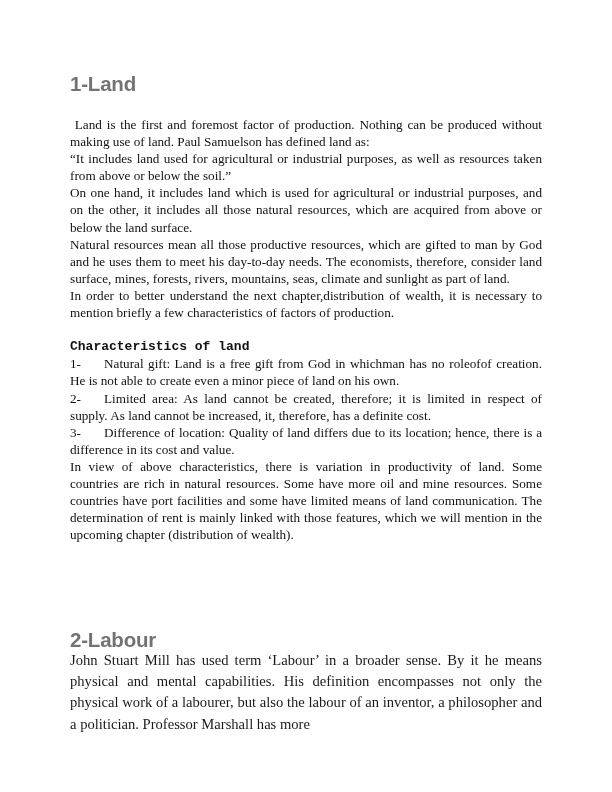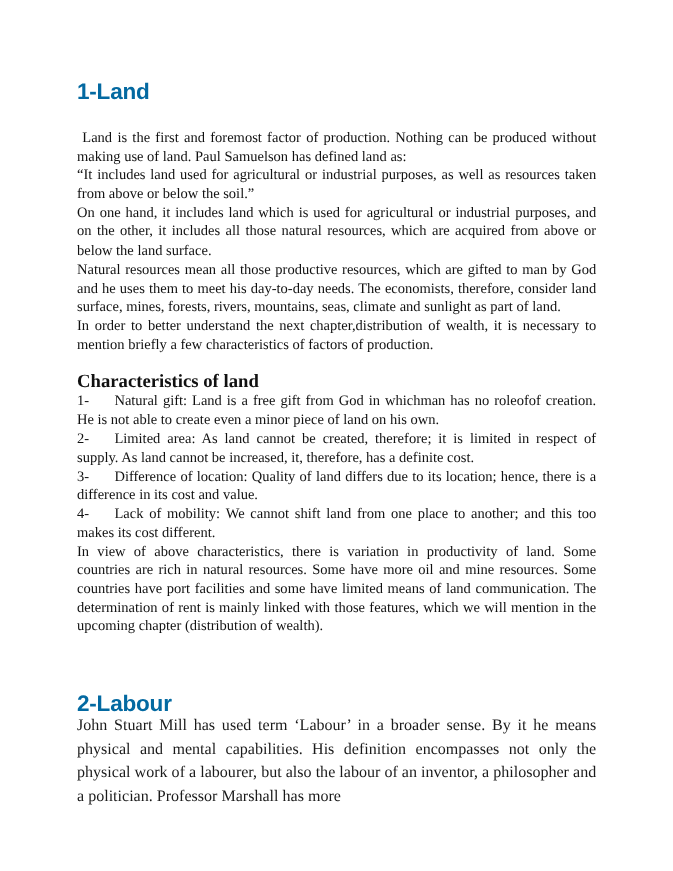--- a/index.html
+++ b/index.html
@@ -32,21 +32,21 @@
     width: 472px;
   }
 
   
   .section-heading {
     font-family: "Liberation Sans", sans-serif;
     font-weight: bold;
     font-size: 20.5px;
     line-height: 24px;
     letter-spacing: -0.2px;
-    color: #0369a1;
+    color: #737373;
     margin: 0;
     white-space: pre;
   }
   #heading-land { position: absolute; left: 0; top: 72px; }
   #heading-labour { position: absolute; left: 0; top: 628px; }
 
   
   .serif-block {
     position: absolute;
     left: 0;
@@ -61,23 +61,23 @@
 
   .serif-block p {
     margin: 0;
     text-align: justify;
     text-justify: inter-word;
   }
   
   .serif-block p { text-align-last: left; }
 
   .sub-heading {
-    font-family: Liberation Serif, serif;
+    font-family: Liberation Mono, monospace;
     font-weight: bold;
-    font-size: 17px;
+    font-size: 13px;
     line-height: 17.1px;
     margin: 0;
     text-align: left;
   }
   .spacer-line { height: 17.1px; }
 
   .num-item {
     margin: 0;
     text-align: justify;
     text-align-last: left;
@@ -127,21 +127,20 @@
       <div class="spacer-line"></div>
 
       <p class="sub-heading">Characteristics of land</p>
 
       <p class="num-item"><span class="num-label">1-</span><span>Natural gift:  Land is a free gift from God in whichman has no roleofof creation. He is not able to create even a minor piece of land on his own.</span></p>
 
       <p class="num-item"><span class="num-label">2-</span><span>Limited area: As land cannot be created, therefore; it is limited in respect of supply. As land cannot be increased, it, therefore, has a definite cost.</span></p>
 
       <p class="num-item"><span class="num-label">3-</span><span>Difference of location: Quality of land differs due to its location; hence, there is a difference in its cost and value.</span></p>
 
-      <p class="num-item"><span class="num-label">4-</span><span>Lack of mobility: We cannot shift land from one place to another; and this too makes its cost different.</span></p>
 
       <p>In view of above characteristics, there is variation in productivity of land. Some countries are rich in natural resources. Some have more oil and mine resources. Some countries have port facilities and some have limited means of land communication. The determination of  rent is mainly linked with those features, which we will mention in the upcoming chapter (distribution of wealth).</p>
     </div>
 
     <h1 class="section-heading" id="heading-labour">2-Labour</h1>
 
     <div class="sans-block" id="body-labour">
       <p>John Stuart Mill has used term ‘Labour’ in a broader sense. By it he means physical and mental capabilities. His definition encompasses not only the physical work of a labourer, but also the labour of an inventor, a philosopher and a politician. Professor Marshall has more</p>
     </div>
 

